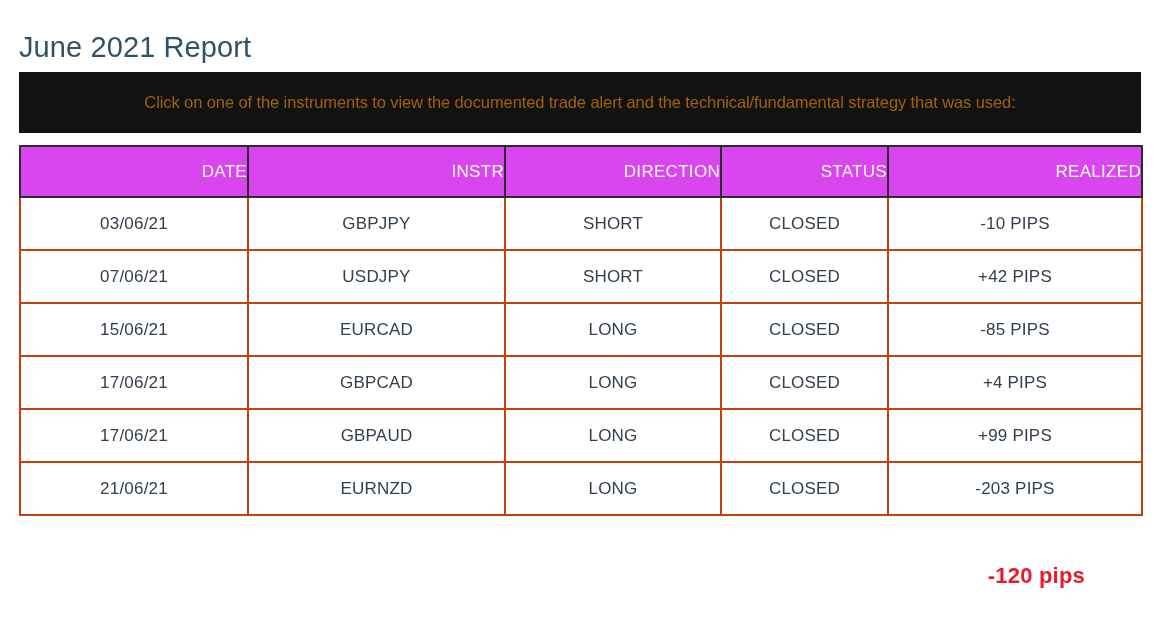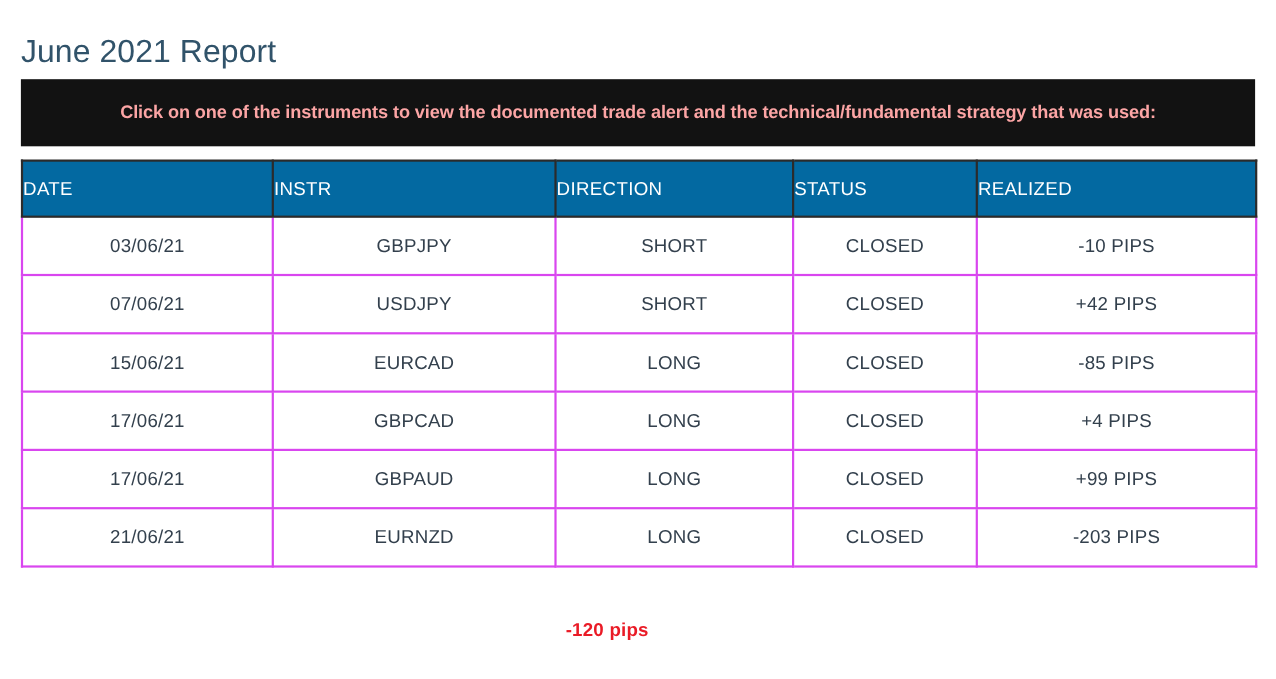--- a/index.html
+++ b/index.html
@@ -36,75 +36,75 @@
     top: 72px;
     width: 1122px;
     height: 61px;
     background: #121212;
     box-sizing: border-box;
     display: flex;
     align-items: center;
     justify-content: center;
   }
   .notice-bar-text {
-    color: #fca5a5;
+    color: #a16207;
     font-size: 16.5px;
-    font-weight: bold;
+    font-weight: normal;
     letter-spacing: -0.1px;
     white-space: nowrap;
     text-align: center;
   }
   .trades-table {
     position: absolute;
     left: 19px;
     top: 145px;
     width: 1122px;
     border-collapse: collapse;
     table-layout: fixed;
   }
   .trades-table col.c-date      { width: 228px; }
   .trades-table col.c-instr     { width: 257px; }
   .trades-table col.c-direction { width: 216px; }
   .trades-table col.c-status    { width: 167px; }
   .trades-table col.c-realized  { width: 254px; }
 
   .trades-table th {
-    background: #0369a1;
+    background: #d946ef;
     color: #ffffff;
     font-size: 17px;
     font-weight: 400;
     height: 49px;
-    text-align: left;
+    text-align: right;
     border: 2px solid #2b2b2b;
     letter-spacing: 0.3px;
     padding: 0;
   }
   .trades-table td {
     height: 51px;
     text-align: center;
-    border: 2px solid #d946ef;
+    border: 2px solid #c2410c;
     font-size: 17px;
     color: #33404d;
     background: #ffffff;
     padding: 0;
     letter-spacing: 0.2px;
   }
   .trades-table td.instr-cell {
     cursor: pointer;
   }
   .pips-pos { color: #2f8b4f; margin-left: 40px; }
   .pips-neg { color: #f59a23; }
 
   .total-line {
     position: absolute;
     left: 19px;
     top: 563px;
     width: 1066px;
-    text-align: center;
-    font-size: 17px;
+    text-align: right;
+    font-size: 22px;
     font-weight: bold;
     color: #ea1b26;
     letter-spacing: 0.2px;
   }
 </style>
 </head>
 <body>
 
 <div class="page">
 

